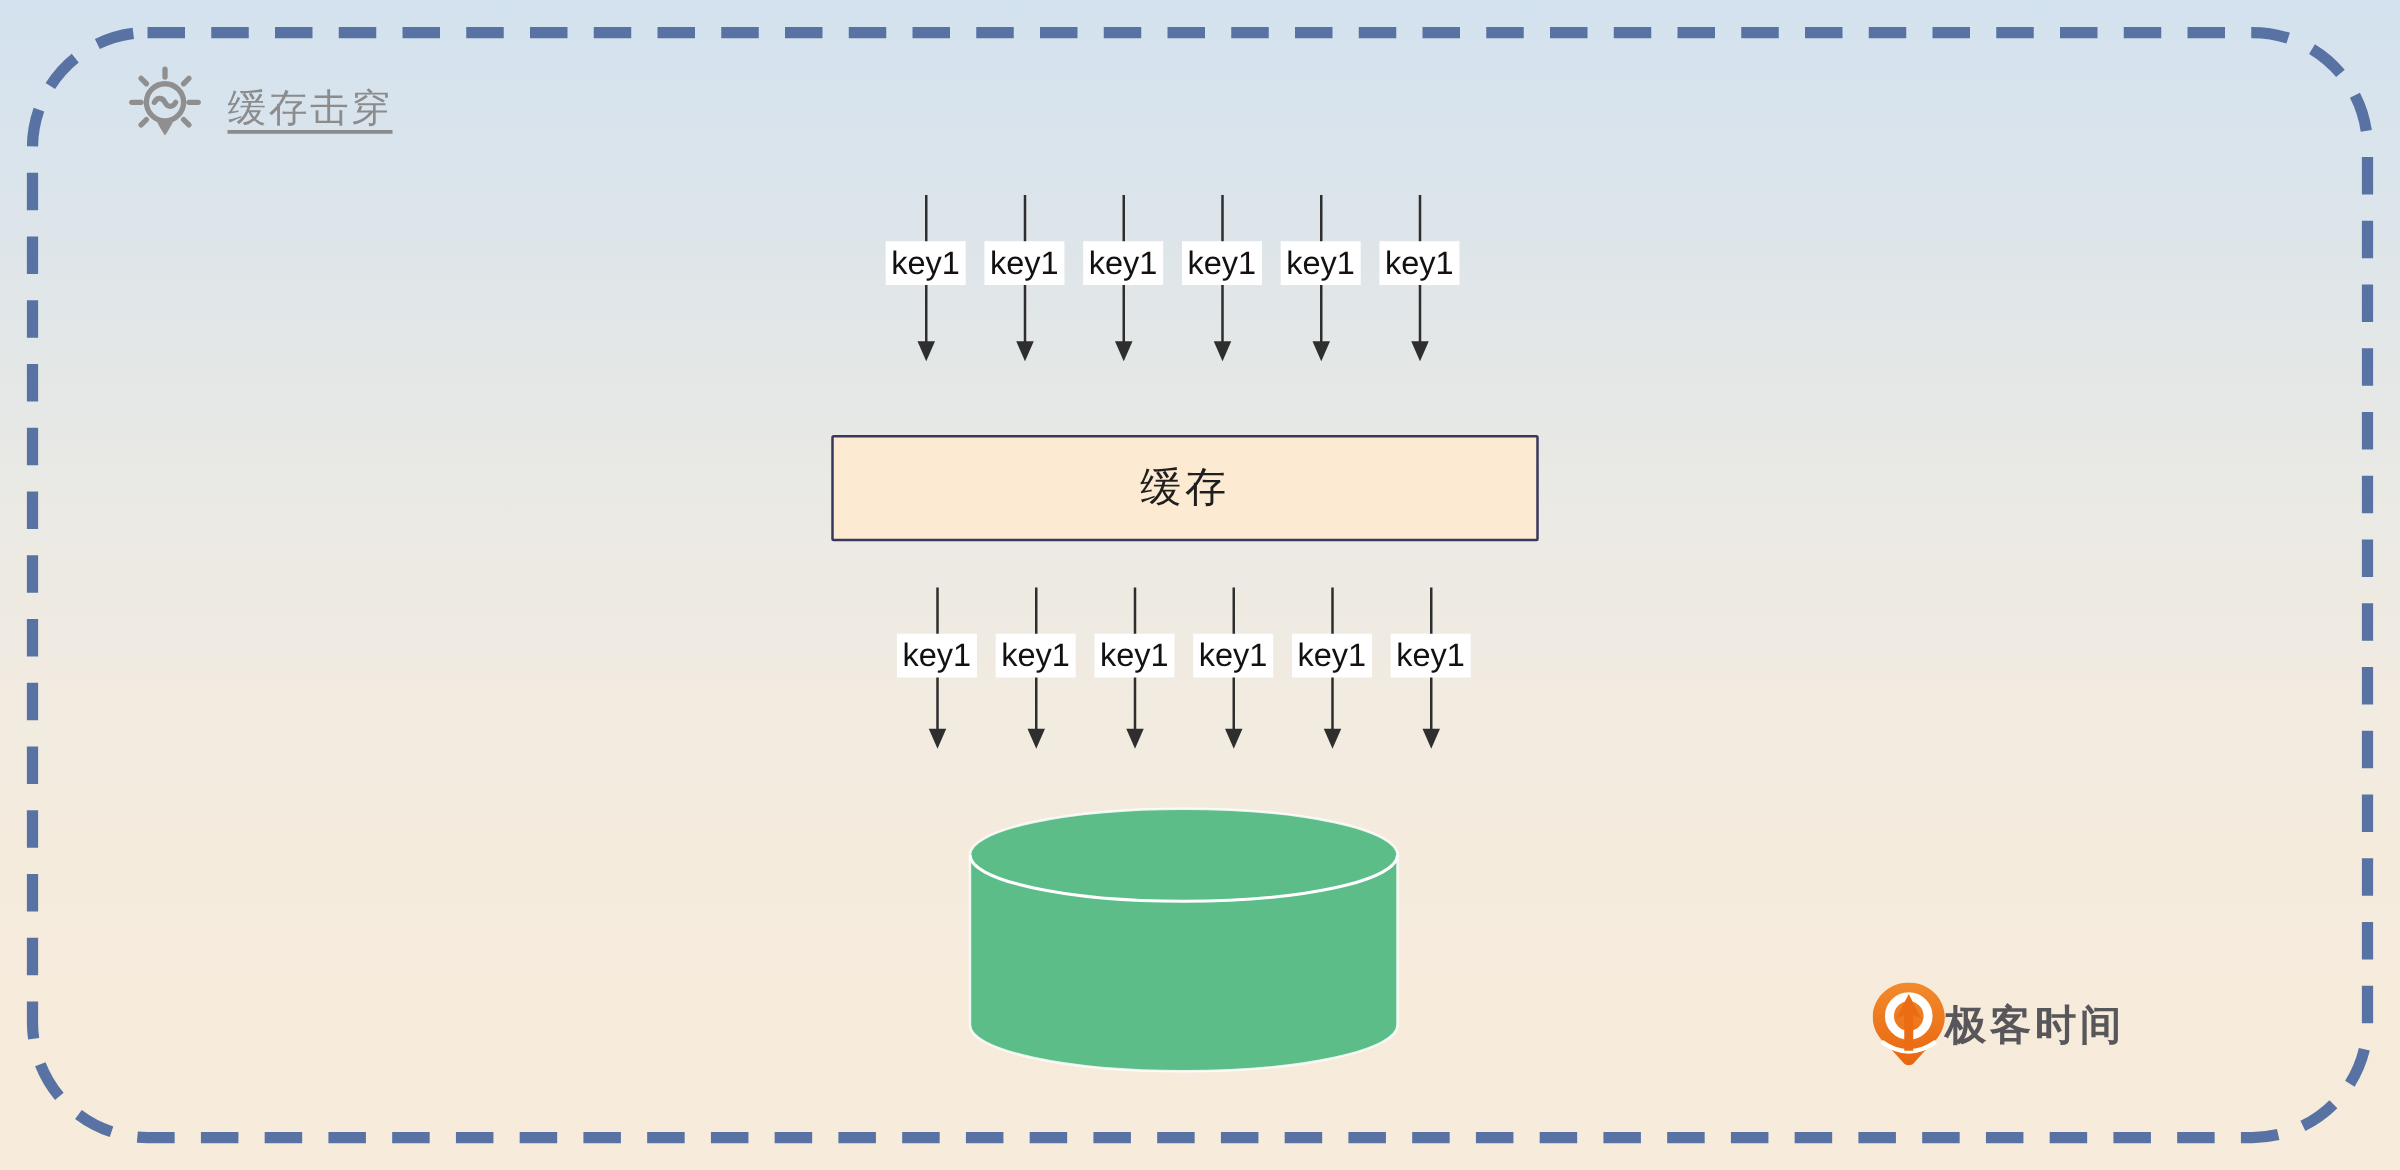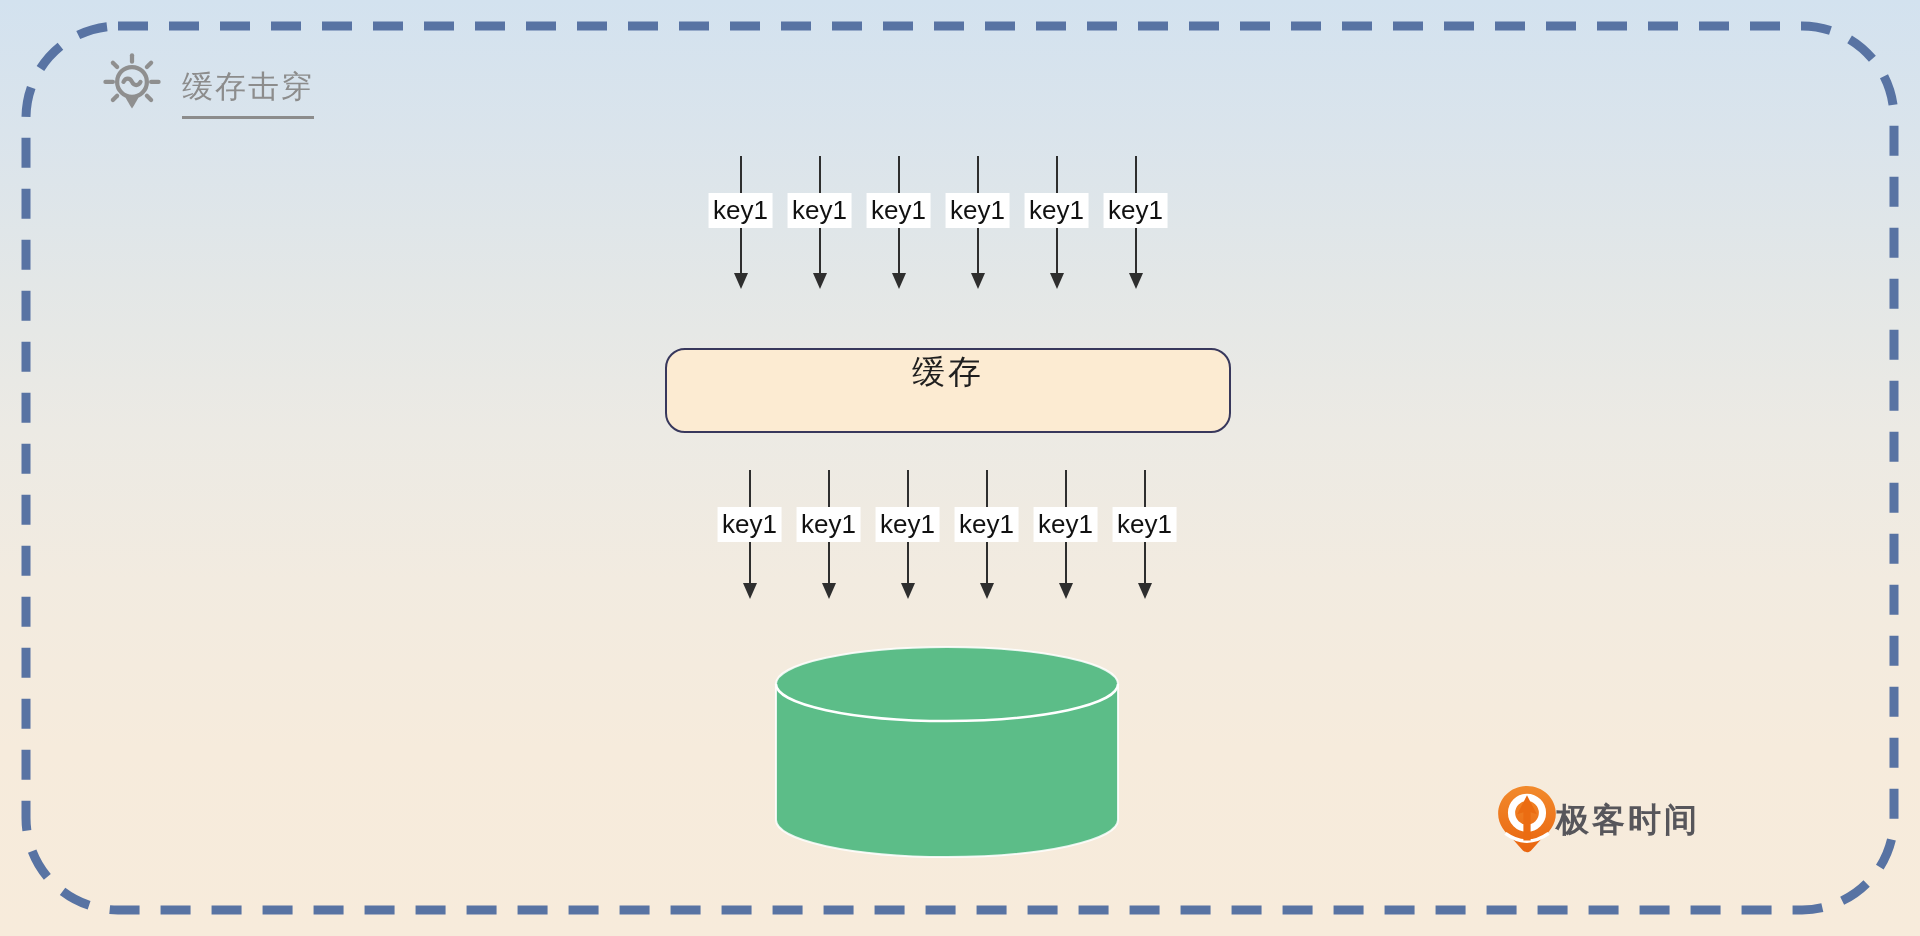--- a/index.html
+++ b/index.html
@@ -13,21 +13,21 @@
       #ECEAE4 46%, #F2EBE0 62%, #F6EBDC 80%, #F7EBDB 100%);
   }
   .border-svg{position:absolute;left:0;top:0;width:1920px;height:936px;pointer-events:none;}
 
   
   .header{position:absolute;left:98px;top:50px;display:flex;align-items:flex-start;}
   .bulb-icon{width:68px;height:68px;}
   .page-title{
     margin-left:16px;margin-top:20px;
     font-size:31px;color:#8C8C8C;letter-spacing:2px;
-    border-bottom:3px solid #8C8C8C;padding-bottom:12px;line-height:1.1;
+    border-bottom:3px solid #8C8C8C;padding-bottom:0;line-height:1.1;
   }
 
   
   .arrow-group{position:absolute;display:flex;}
   .arrow-group.top{left:701px;top:156px;width:474px;height:133px;}
   .arrow-group.bottom{left:710px;top:470px;width:474px;height:129px;}
   .arrow-col{position:relative;flex:1;height:100%;}
   .arrow-shaft{
     position:absolute;left:50%;top:0;bottom:13px;width:2px;margin-left:-1px;
     background:#2E2E2E;
@@ -41,23 +41,23 @@
   .key-label{
     position:absolute;top:37px;left:50%;transform:translateX(-50%);
     background:#FFFFFF;color:#111111;
     font-family:Liberation Sans, sans-serif;
     font-size:26px;line-height:35px;padding:0 5px;white-space:nowrap;
   }
 
   
   .cache-box{
     position:absolute;left:665px;top:348px;width:566px;height:85px;
-    background:#FCEBD2;border:2px solid #38385C;border-radius:20px;
+    background:#FCEBD2;border:2px solid #38385C;border-radius:2px;
     box-sizing:border-box;
-    display:flex;justify-content:center;
+    display:flex;align-items:center;justify-content:center;
     font-size:33px;color:#1F1F1F;letter-spacing:3px;
   }
 
   
   .cylinder-wrap{position:absolute;left:772px;top:643px;width:350px;height:216px;}
   .cylinder-svg{position:absolute;left:0;top:0;width:350px;height:216px;}
   .db-label{
     position:absolute;left:0;top:112px;width:350px;text-align:center;
     font-size:36px;color:#1C1C1C;letter-spacing:3px;
   }

